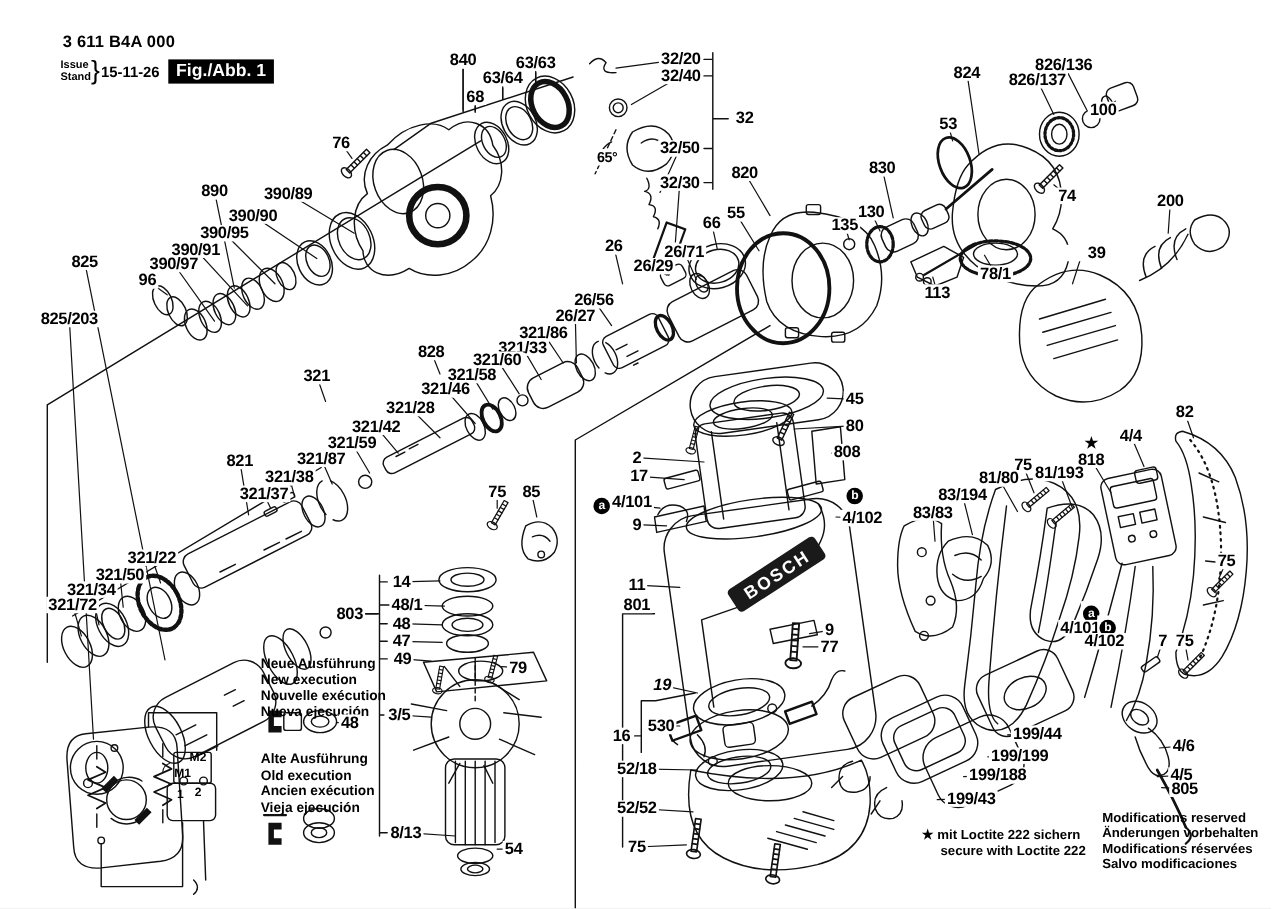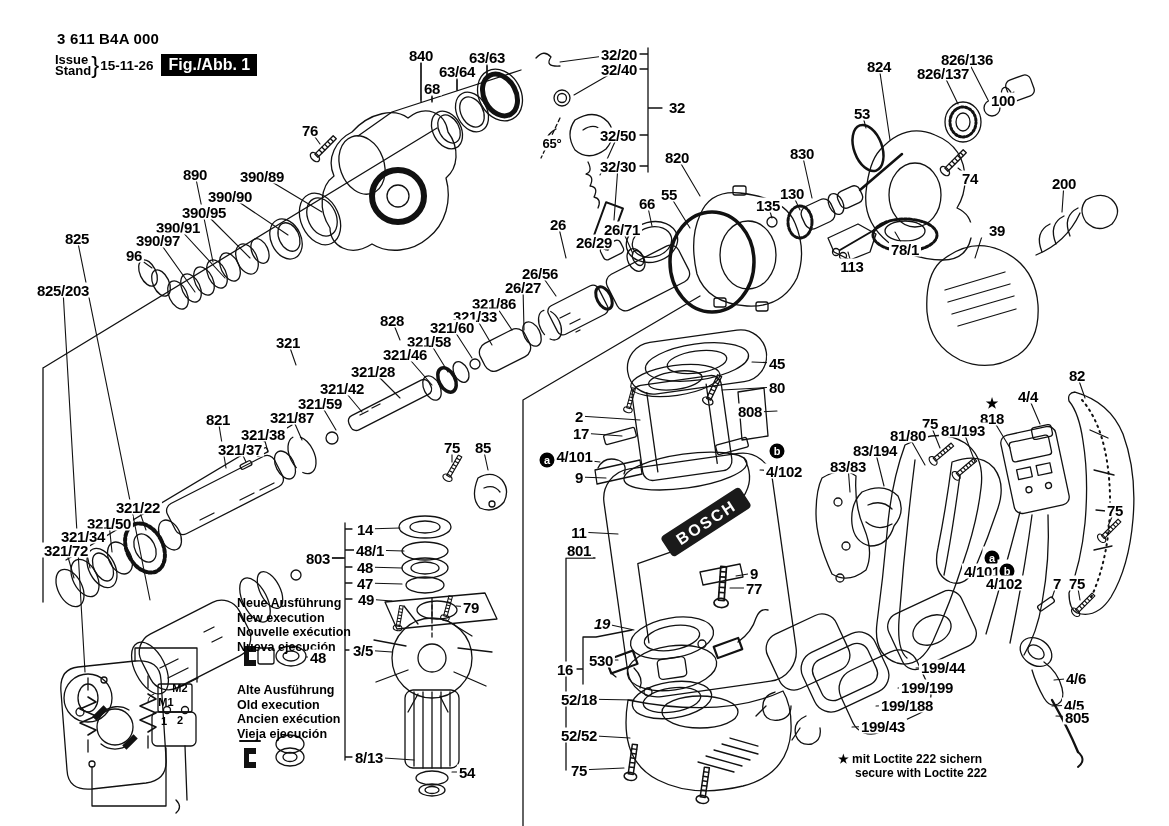--- a/index.html
+++ b/index.html
@@ -15,21 +15,21 @@
     background:#fff;padding:0 2px;letter-spacing:-0.3px;
   }
   .badge{
     display:inline-flex;width:15px;height:15px;border-radius:50%;
     background:#000;color:#fff;font-size:11px;line-height:11px;font-weight:bold;
     align-items:center;justify-content:center;margin-right:2px;vertical-align:-2px;
   }
   .title-block{position:absolute;left:57px;top:30px;z-index:3;}
   .pn{font-size:15px;font-weight:bold;letter-spacing:0.2px;}
   .issue-row{display:flex;align-items:center;margin-top:4px;margin-left:-2px;}
-  .issue-words{font-size:13px;font-weight:bold;line-height:11px;}
+  .issue-words{font-size:10px;font-weight:bold;line-height:11px;}
   .brace{font-size:24px;font-weight:normal;margin:0 1px 0 0;}
   .issue-date{font-size:13.5px;font-weight:bold;margin-right:8px;}
   .fig-box{background:#000;color:#fff;font-size:16px;font-weight:bold;padding:2px 7px;}
   .note{position:absolute;z-index:2;font-weight:bold;font-size:12.5px;line-height:14.5px;white-space:nowrap;}
   .note-sm{font-size:12px;line-height:14px;}
   .loctite-line2{margin-left:17px;}
 </style>
 </head>
 <body>
 
@@ -505,20 +505,26 @@
       <div>Ancien exécution</div>
       <div>Vieja ejecución</div>
     </div>
   <div class="note note-sm" style="left:838px;top:752px;">
     <div>
       <span>★</span>
       <span>mit Loctite 222 sichern</span>
     </div>
     <div class="loctite-line2">secure with Loctite 222</div>
   </div>
+  <div class="note note-sm" style="left:1002px;top:736px;">
+      <div>Modifications reserved</div>
+      <div>Änderungen vorbehalten</div>
+      <div>Modifications réservées</div>
+      <div>Salvo modificaciones</div>
+    </div>
 
   <div id="callout-layer">
       <div class="callout" style="left: 421px; top: 55px;"><span>840</span></div>
       <div class="callout" style="left: 487px; top: 57px;"><span>63/63</span></div>
       <div class="callout" style="left: 457px; top: 71px;"><span>63/64</span></div>
       <div class="callout" style="left: 432px; top: 88px;"><span>68</span></div>
       <div class="callout" style="left: 310px; top: 130px;"><span>76</span></div>
       <div class="callout" style="left: 195px; top: 174px;"><span>890</span></div>
       <div class="callout" style="left: 262px; top: 176px;"><span>390/89</span></div>
       <div class="callout" style="left: 230px; top: 196px;"><span>390/90</span></div>
@@ -568,21 +574,21 @@
       <div class="callout" style="left: 967px; top: 59px;"><span>826/136</span></div>
       <div class="callout" style="left: 943px; top: 73px;"><span>826/137</span></div>
       <div class="callout" style="left: 1003px; top: 100px;"><span>100</span></div>
       <div class="callout" style="left: 970px; top: 178px;"><span>74</span></div>
       <div class="callout" style="left: 1064px; top: 183px;"><span>200</span></div>
       <div class="callout" style="left: 984px; top: 230px; padding-left: 28px;"><span>39</span></div>
       <div class="callout" style="left: 905px; top: 249px;"><span>78/1</span></div>
       <div class="callout" style="left: 852px; top: 266px;"><span>113</span></div>
       <div class="callout" style="left: 777px; top: 363px;"><span>45</span></div>
       <div class="callout" style="left: 777px; top: 387px;"><span>80</span></div>
-      <div class="callout" style="left: 750px; top: 411px;"><span>808</span></div>
+      <div class="callout" style="left: 770px; top: 411px;"><span>808</span></div>
       <div class="callout" style="left: 579px; top: 416px;"><span>2</span></div>
       <div class="callout" style="left: 581px; top: 433px;"><span>17</span></div>
       <div class="callout" style="left: 566px; top: 458px;"><span class="badge">a</span><span>4/101</span></div>
       <div class="callout" style="left: 579px; top: 477px;"><span>9</span></div>
       <div class="callout" style="left: 579px; top: 532px;"><span>11</span></div>
       <div class="callout" style="left: 579px; top: 550px;"><span>801</span></div>
       <div class="callout" style="left: 778px; top: 449px;"><span class="badge">b</span></div>
       <div class="callout" style="left: 784px; top: 471px;"><span>4/102</span></div>
       <div class="callout" style="left: 754px; top: 573px;"><span>9</span></div>
       <div class="callout" style="left: 754px; top: 588px;"><span>77</span></div>

